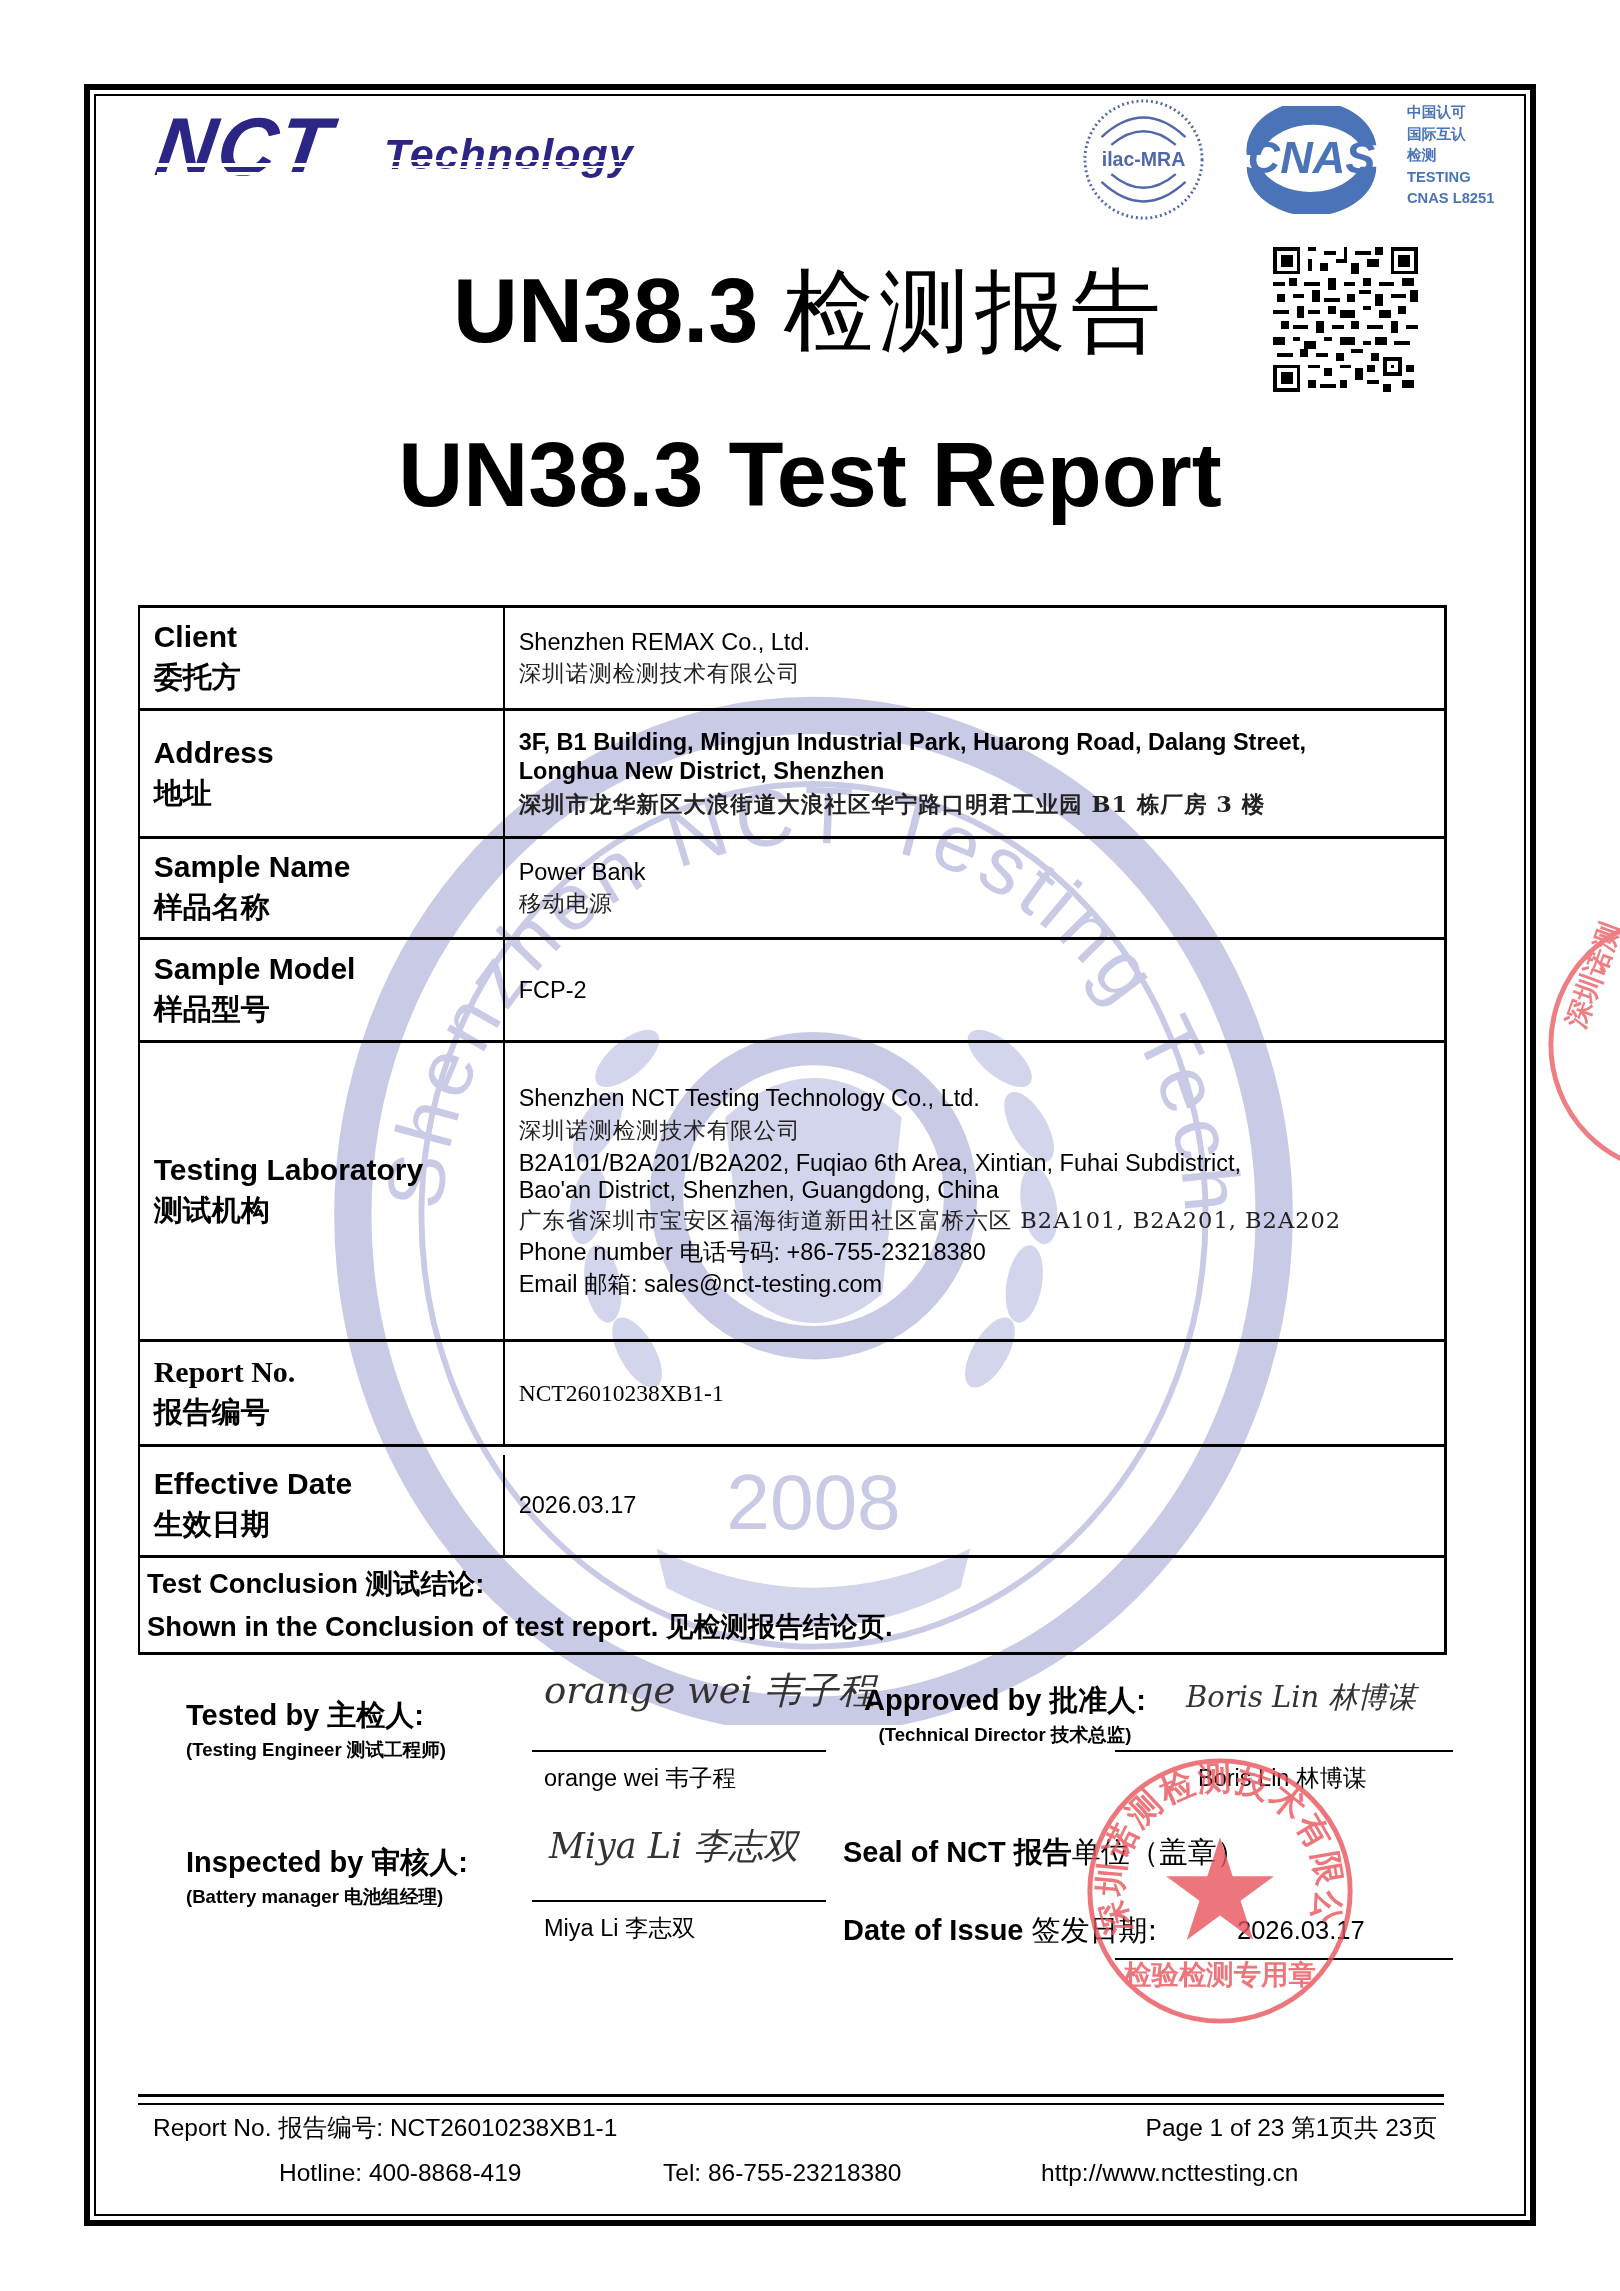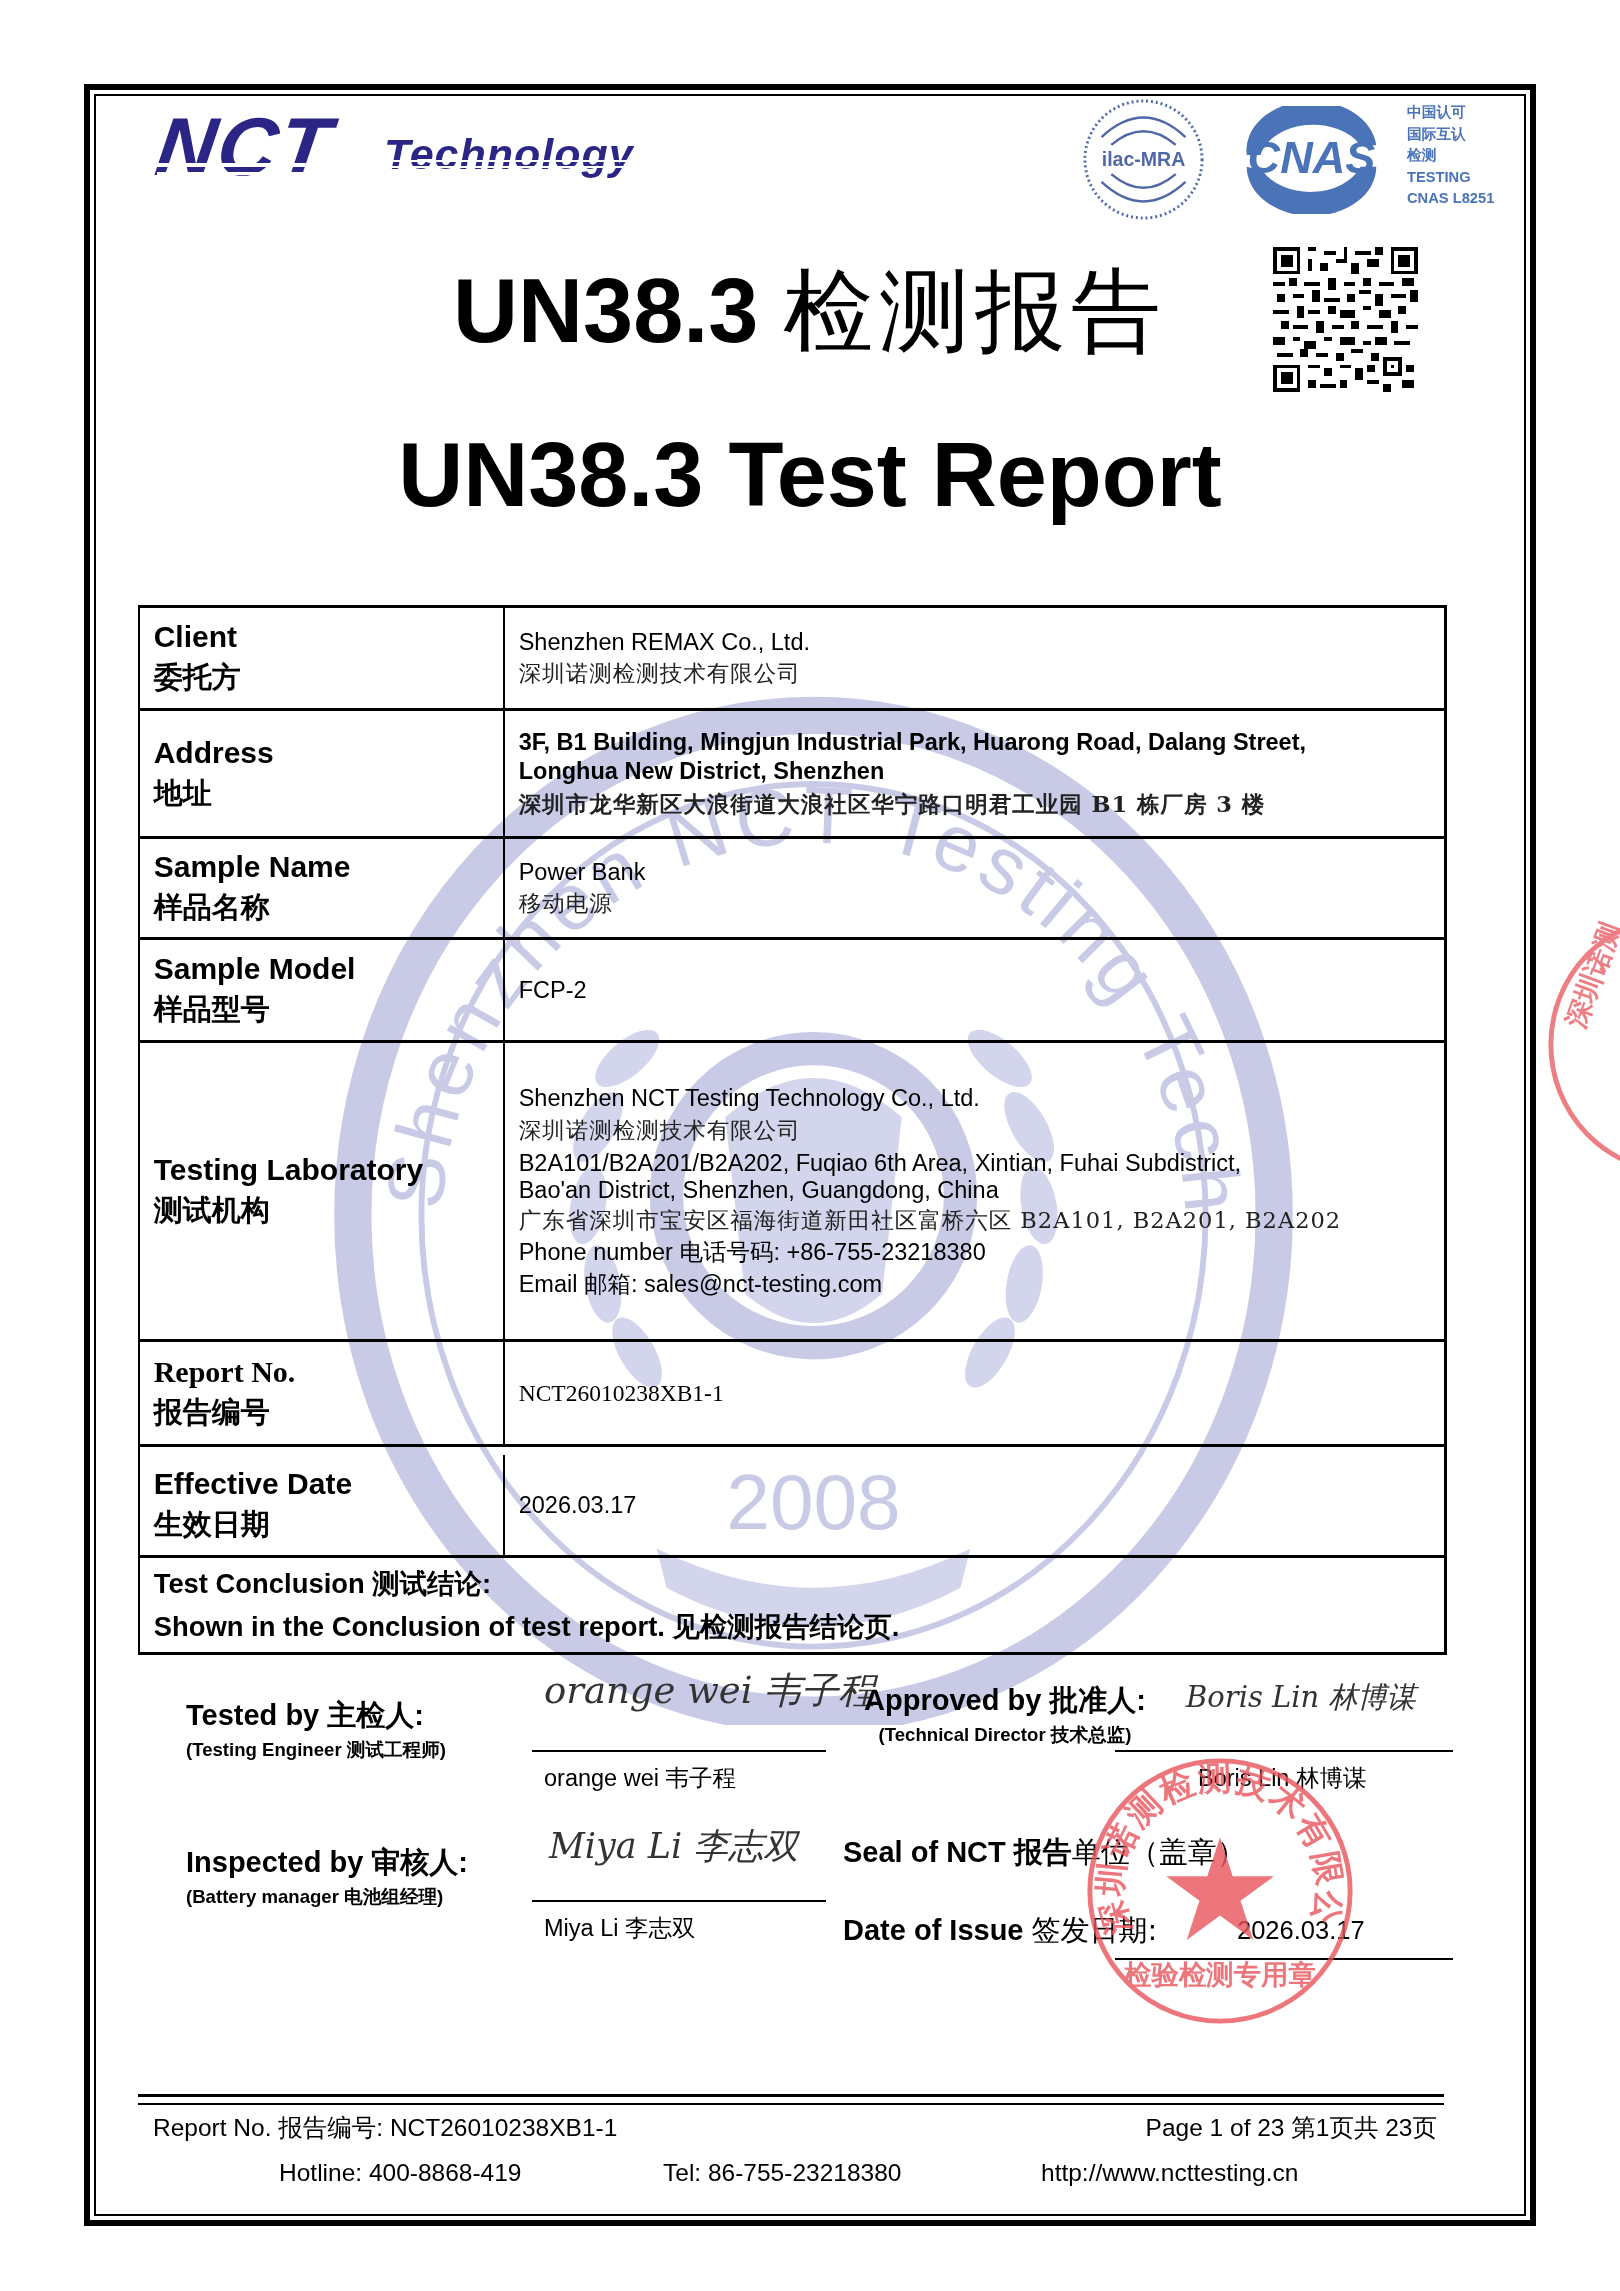--- a/index.html
+++ b/index.html
@@ -39,21 +39,21 @@
                 font-size: 90px; font-weight: bold; line-height: 108px; z-index: 2; }
     .title-cn .cn { font-family: "DejaVu Serif", "Liberation Serif", serif; font-weight: normal; letter-spacing: 5.9px; }
     .title-en { position: absolute; left: 0; width: 1620px; top: 421px; text-align: center;
                 font-size: 90px; font-weight: bold; line-height: 108px; z-index: 2; }
 
     
     .info-table { position: absolute; left: 138px; top: 605px; width: 1309px; z-index: 2;
                   border-top: 3.9px solid #000; border-left: 2px solid #000; border-right: 3.9px solid #000;
                   border-bottom: 3.9px solid #000; box-sizing: border-box; }
     .row { display: flex; border-bottom: 3.9px solid #000; }
-    .row.last { border-bottom: none; }
+    .row.last { border-bottom: none; padding-left: 7px; }
     .cell-label { width: 365px; border-right: 2.9px solid #000; padding: 11.8px 13.7px;
                   box-sizing: border-box; display: flex; flex-direction: column; justify-content: center; }
     .cell-label .en { font-weight: bold; font-size: 30px; line-height: 39px; }
     .cell-label .cn { font-weight: bold; font-size: 29px; line-height: 43px; }
     .cell-value { flex: 1; padding: 11.8px 13.7px; box-sizing: border-box; display: flex;
                   flex-direction: column; justify-content: center; font-size: 23.5px; line-height: 31px; }
     .cell-value .cn { font-family: "DejaVu Serif", serif; font-size: 22.5px; color: #222; letter-spacing: 1px; }
     .row-client { height: 100px; }
     .row-address { height: 125px; }
     .row-sample-name { height: 98px; }

